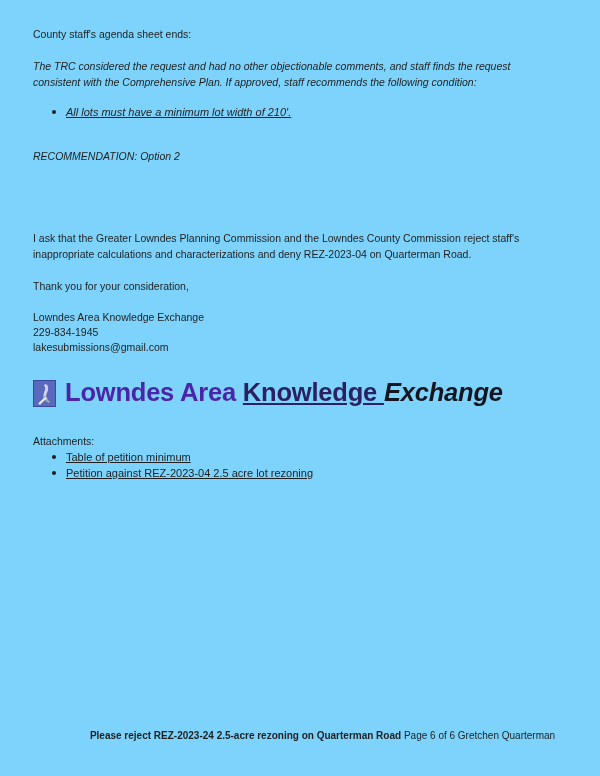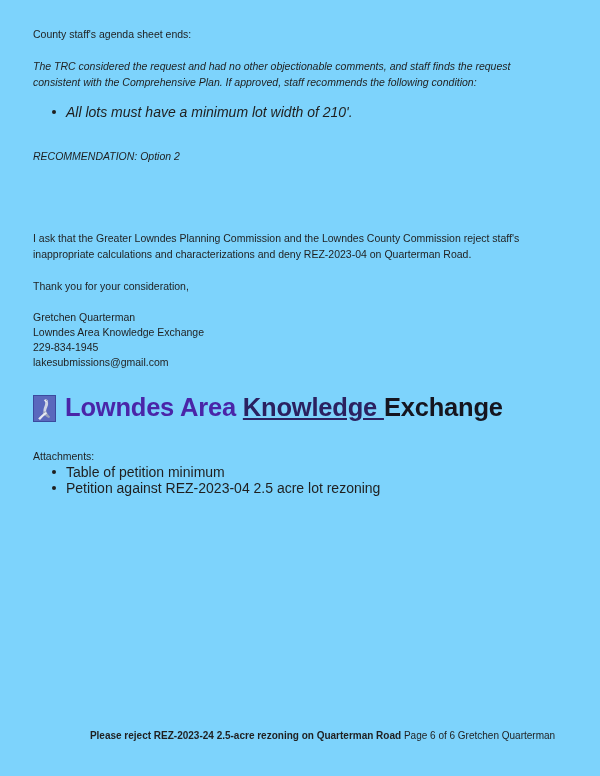--- a/index.html
+++ b/index.html
@@ -47,23 +47,24 @@
   .italic { font-style: italic; }
 
   ul.bullets {
     margin: 0;
     padding: 0;
     list-style: none;
   }
   ul.bullets li {
     position: relative;
     padding-left: 33px;
-    font-size: 14px;
+    font-size: 11px;
     line-height: 16px;
     color: #1f1f1f;
+    text-decoration: underline;
   }
   ul.bullets li::before {
     content: "";
     position: absolute;
     left: 19px;
     top: 6px;
     width: 4px;
     height: 4px;
     border-radius: 50%;
     background: #1f1f1f;
@@ -98,21 +99,21 @@
   .logo-mark svg { display: block; }
   .logo-text {
     font-size: 25.5px;
     font-weight: bold;
     letter-spacing: -0.2px;
     white-space: nowrap;
     line-height: 1;
   }
   .lt-a { color: #4a25a8; }
   .lt-b { color: #2b2160; text-decoration: underline; }
-  .lt-c { color: #15151f; }
+  .lt-c { color: #15151f; font-style: italic; }
 
   
   .footer {
     position: absolute;
     left: 0;
     top: 729px;
     width: 600px;
     text-align: center;
     font-size: 10px;
     line-height: 14px;
@@ -154,21 +155,20 @@
     <div class="gap-lg"></div>
 
     <p class="para">I ask that the Greater Lowndes Planning Commission and the Lowndes County Commission reject staff's inappropriate calculations and characterizations and deny REZ-2023-04 on Quarterman Road.</p>
 
     <div class="gap-md"></div>
 
     <p class="para">Thank you for your consideration,</p>
 
     <div class="gap-md"></div>
 
-    <div class="sig-line">Gretchen Quarterman</div>
     <div class="sig-line">Lowndes Area Knowledge Exchange</div>
     <div class="sig-line">229-834-1945</div>
     <div class="sig-line">lakesubmissions@gmail.com</div>
 
     <div class="logo">
       <span class="logo-mark">
         <svg width="21" height="25" viewBox="0 0 21 25" aria-hidden="true">
           <rect x="0" y="0" width="21" height="25" fill="#6druh"></rect>
           <rect x="0" y="0" width="21" height="25" fill="#5a68bd"></rect>
           <path d="M11.5 3.5 C13.6 4.2 14.4 6.2 14.1 8.2 C13.9 9.9 13.2 11.3 12.6 12.7 C12.2 13.8 11.9 14.9 12.1 16.0 L9.6 16.2 C9.2 14.4 9.6 12.7 10.2 11.1 C10.8 9.5 11.4 8.0 11.2 6.4 C11.1 5.4 10.6 4.4 9.8 3.9 Z" fill="#cfd4e4"></path>

